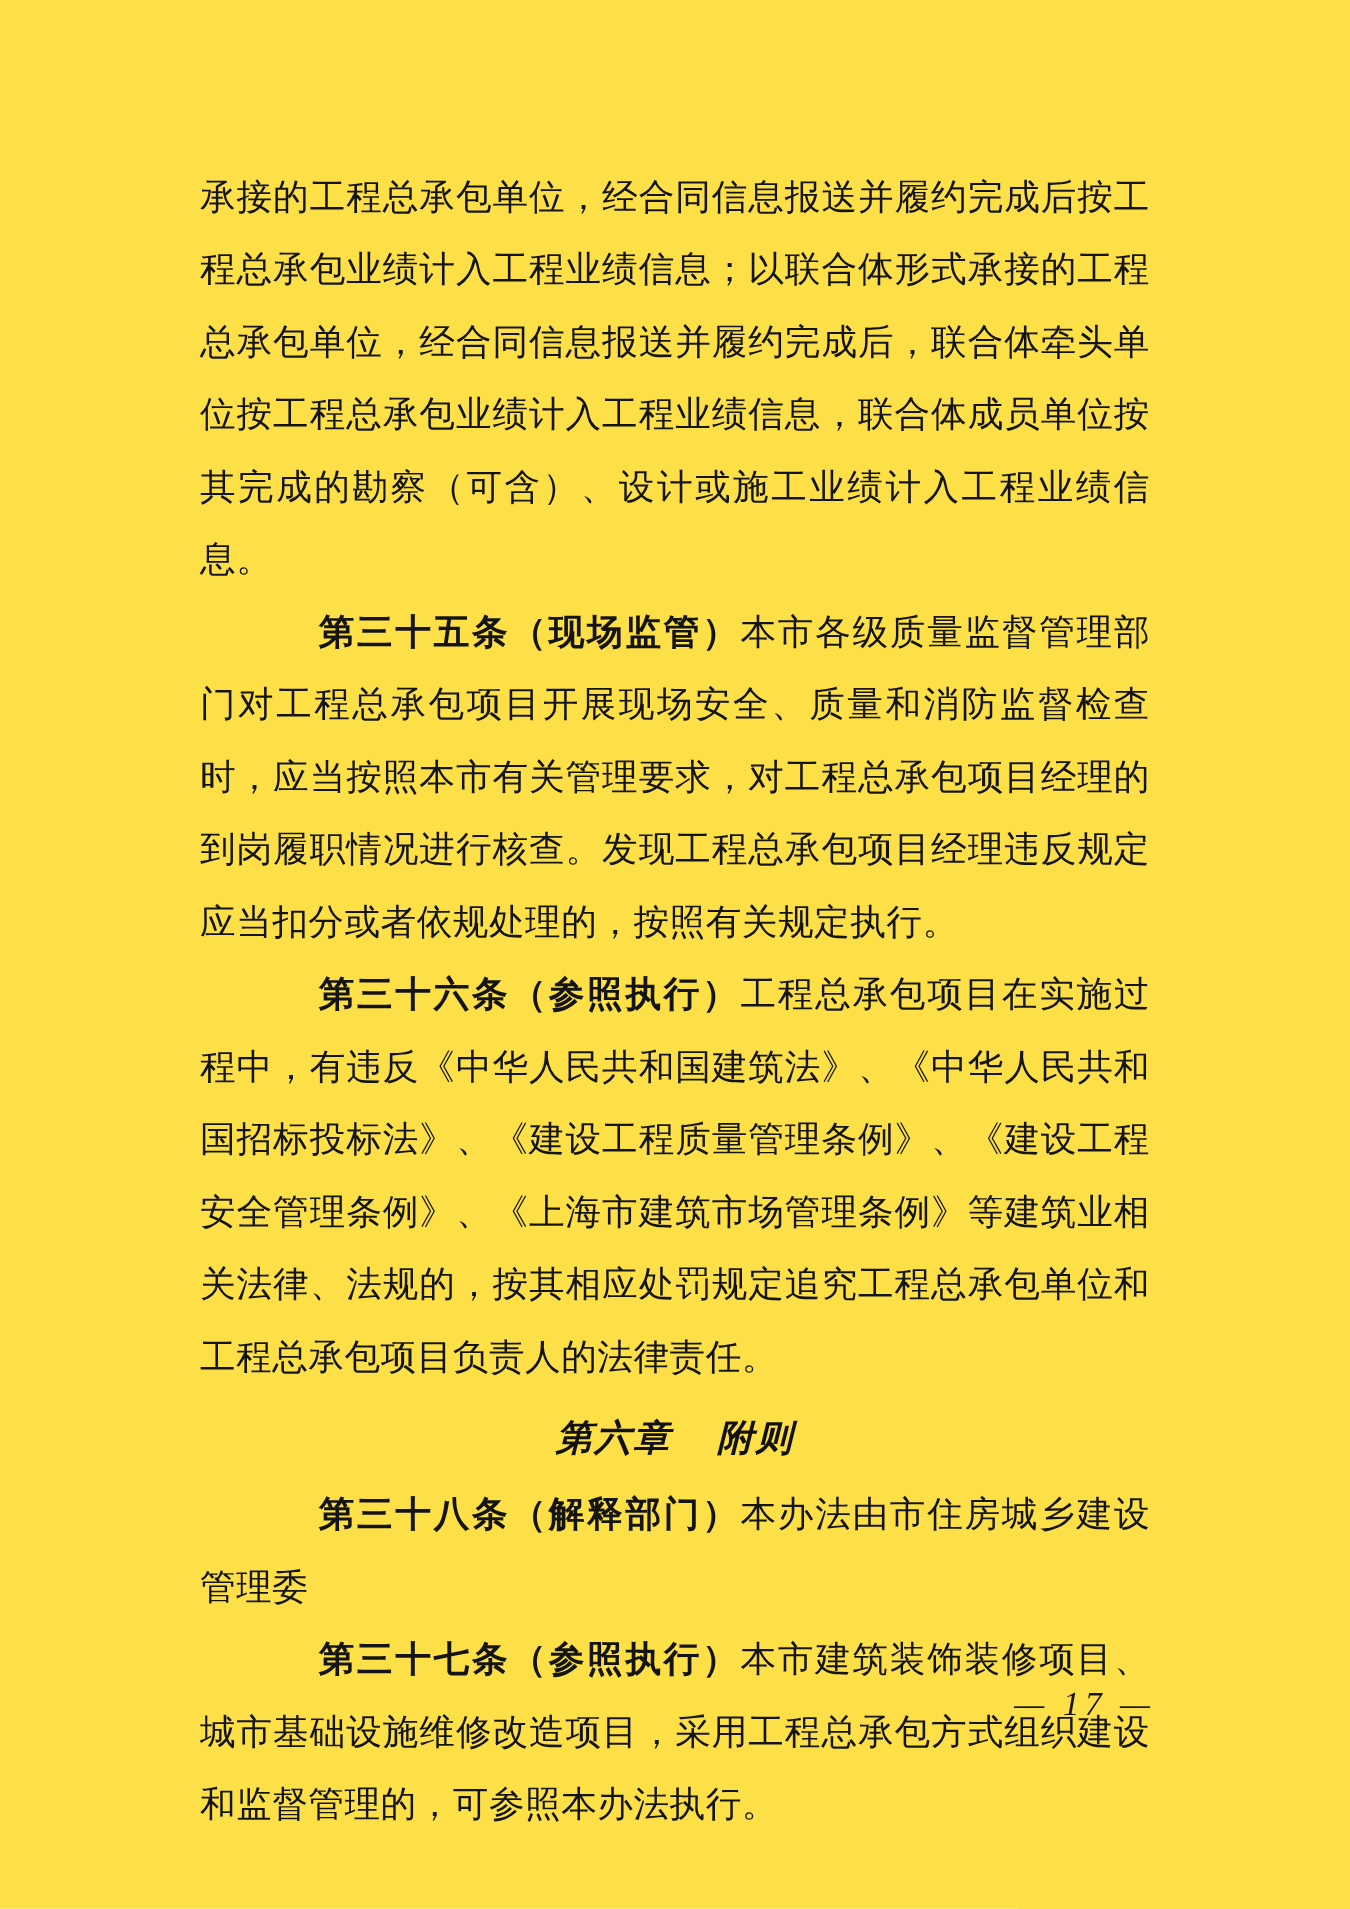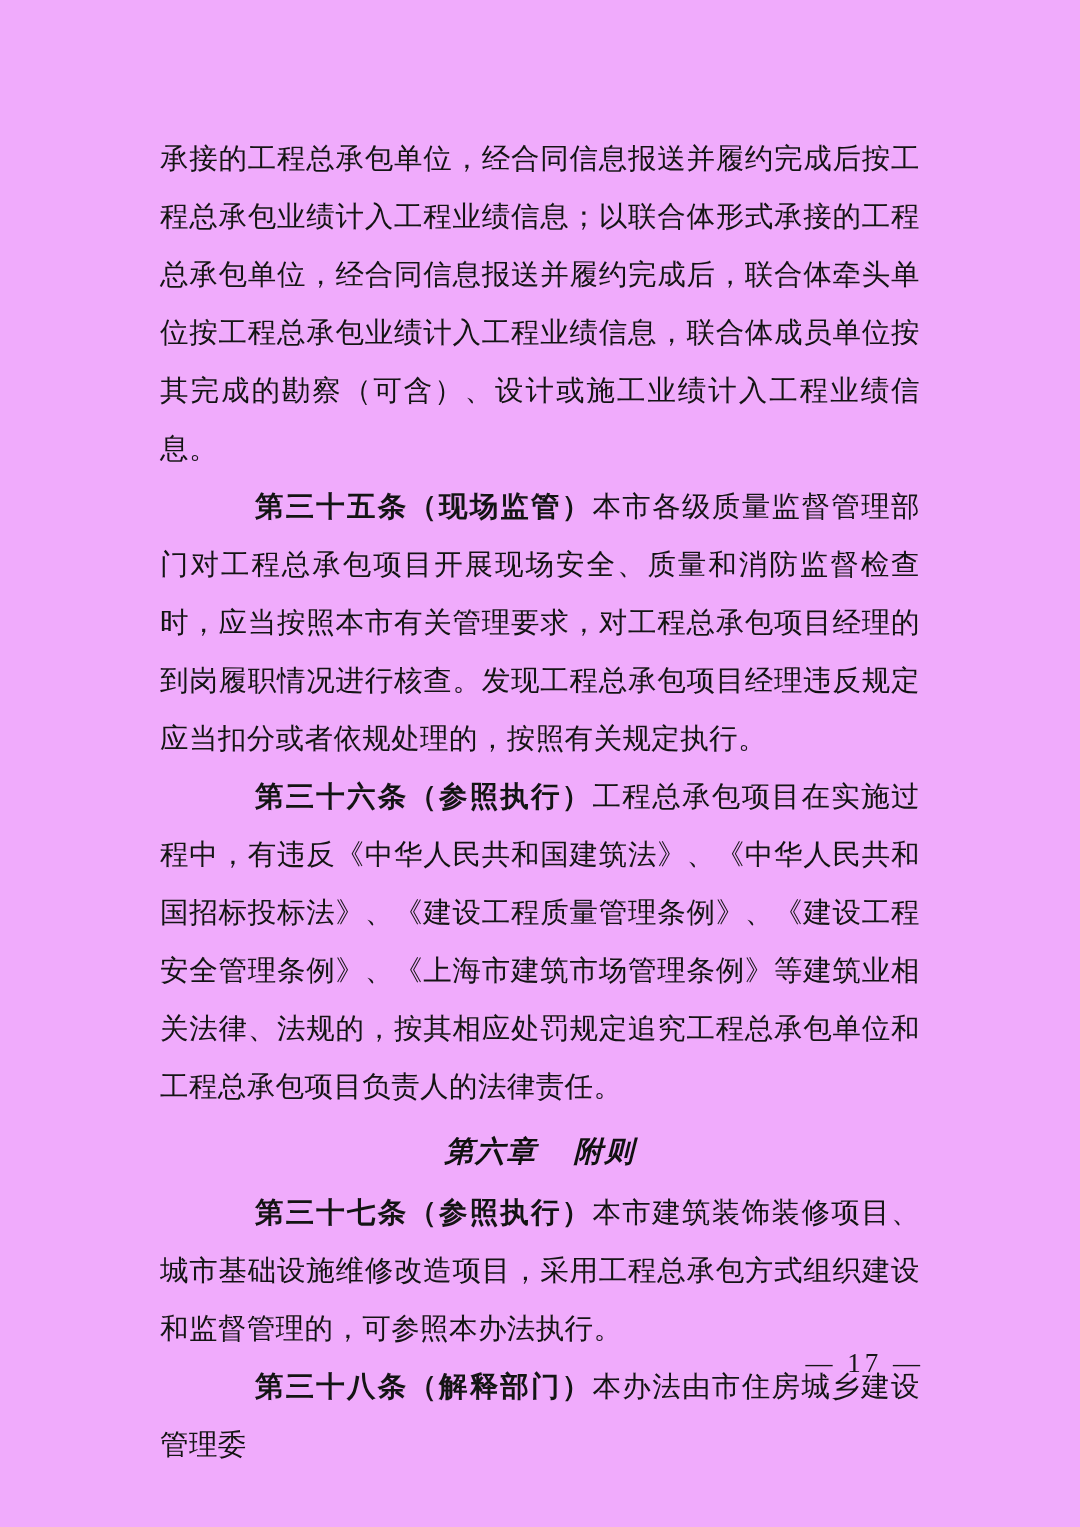--- a/index.html
+++ b/index.html
@@ -13,21 +13,21 @@
     font-family: "Liberation Serif", "DejaVu Serif", serif;
     color: #1a1a1a;
     position: relative;
     overflow: hidden;
   }
   .page {
     position: absolute;
     left: 0; top: 0;
     width: 1080px;
     height: 1527px;
-    background: #f0abfc;
+    background: #fde047;
   }
   .content {
     position: absolute;
     left: 160px;
     top: 130px;
     width: 760px;
   }
   .para {
     font-size: 28.5px;
     line-height: 58px;
@@ -60,20 +60,21 @@
     width: 36px;
   }
   .page-number {
     position: absolute;
     right: 156px;
     bottom: 148px;
     font-size: 27px;
     letter-spacing: 4px;
     color: #161616;
     font-family: "Liberation Serif", "DejaVu Serif", serif;
+    font-style: italic;
   }
 </style>
 </head>
 <body>
 
 <div class="page">
 
   <div class="content">
 
     <p class="para">
@@ -86,24 +87,24 @@
 
     <p class="para indent">
       <span class="lead">第三十六条（参照执行）</span><span>工程总承包项目在实施过程中，有违反《中华人民共和国建筑法》、《中华人民共和国招标投标法》、《建设工程质量管理条例》、《建设工程安全管理条例》、《上海市建筑市场管理条例》等建筑业相关法律、法规的，按其相应处罚规定追究工程总承包单位和工程总承包项目负责人的法律责任。</span>
     </p>
 
     <div class="chapter">
       <span>第六章</span><span class="gap"></span><span>附则</span>
     </div>
 
     <p class="para indent">
-      <span class="lead">第三十七条（参照执行）</span><span>本市建筑装饰装修项目、城市基础设施维修改造项目，采用工程总承包方式组织建设和监督管理的，可参照本办法执行。</span>
+      <span class="lead">第三十八条（解释部门）</span><span>本办法由市住房城乡建设管理委</span>
     </p>
 
     <p class="para indent">
-      <span class="lead">第三十八条（解释部门）</span><span>本办法由市住房城乡建设管理委</span>
+      <span class="lead">第三十七条（参照执行）</span><span>本市建筑装饰装修项目、城市基础设施维修改造项目，采用工程总承包方式组织建设和监督管理的，可参照本办法执行。</span>
     </p>
 
   </div>
 
   <div class="page-number">— 17 —</div>
 
 </div>
 
 </body></html>

